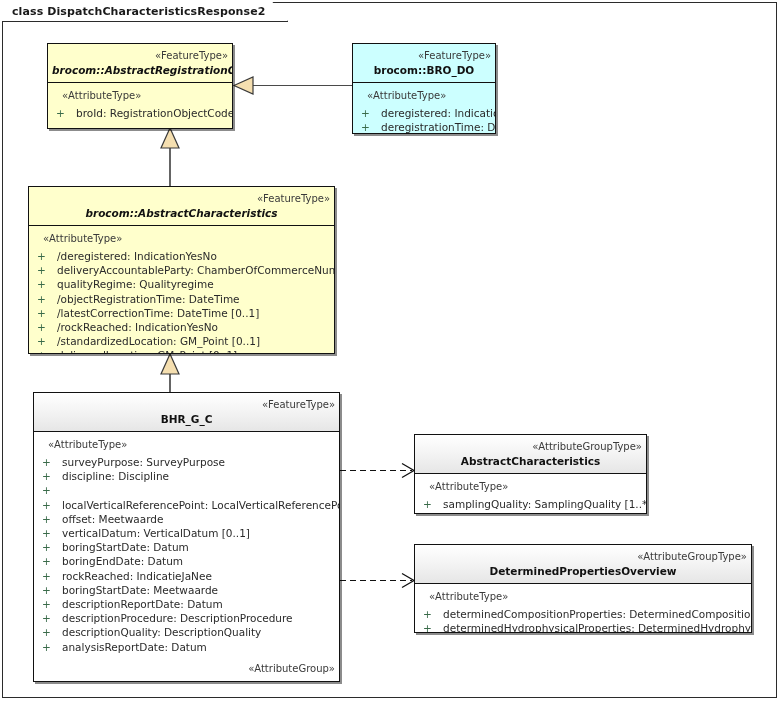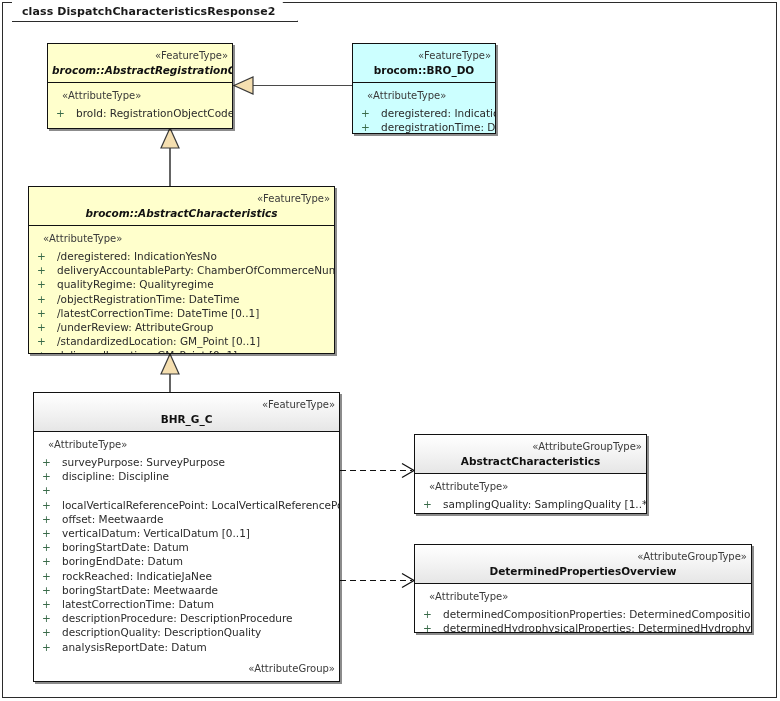--- a/index.html
+++ b/index.html
@@ -22,21 +22,21 @@
     position: absolute;
     left: 2px;
     top: 2px;
     width: 775px;
     height: 696px;
     border: 1px solid #2b2b2b;
     box-sizing: border-box;
   }
   .frame-title {
     position: absolute;
-    left: 12px;
+    left: 2px;
     top: 2px;
     height: 20px;
     background: #ffffff;
     border: 1px solid #2b2b2b;
     border-top: none;
     border-left: none;
     box-sizing: border-box;
     padding: 0 22px 0 10px;
     display: flex;
     align-items: center;
@@ -214,21 +214,21 @@
       <div class="attr">
         <span class="vis">+</span>
         <span class="sig">/objectRegistrationTime: DateTime</span>
       </div>
       <div class="attr">
         <span class="vis">+</span>
         <span class="sig">/latestCorrectionTime: DateTime [0..1]</span>
       </div>
       <div class="attr">
         <span class="vis">+</span>
-        <span class="sig">/underReview: AttributeGroup</span>
+        <span class="sig">/rockReached: IndicationYesNo</span>
       </div>
       <div class="attr">
         <span class="vis">+</span>
         <span class="sig">/standardizedLocation: GM_Point [0..1]</span>
       </div>
       <div class="attr">
         <span class="vis">+</span>
         <span class="sig">deliveredLocation: GM_Point [0..1]</span>
       </div>
     </div>
@@ -275,21 +275,21 @@
       <div class="attr">
         <span class="vis">+</span>
         <span class="sig">rockReached: IndicatieJaNee</span>
       </div>
       <div class="attr">
         <span class="vis">+</span>
         <span class="sig">boringStartDate: Meetwaarde</span>
       </div>
       <div class="attr">
         <span class="vis">+</span>
-        <span class="sig">latestCorrectionTime: Datum</span>
+        <span class="sig">descriptionReportDate: Datum</span>
       </div>
       <div class="attr">
         <span class="vis">+</span>
         <span class="sig">descriptionProcedure: DescriptionProcedure</span>
       </div>
       <div class="attr">
         <span class="vis">+</span>
         <span class="sig">descriptionQuality: DescriptionQuality</span>
       </div>
       <div class="attr">

